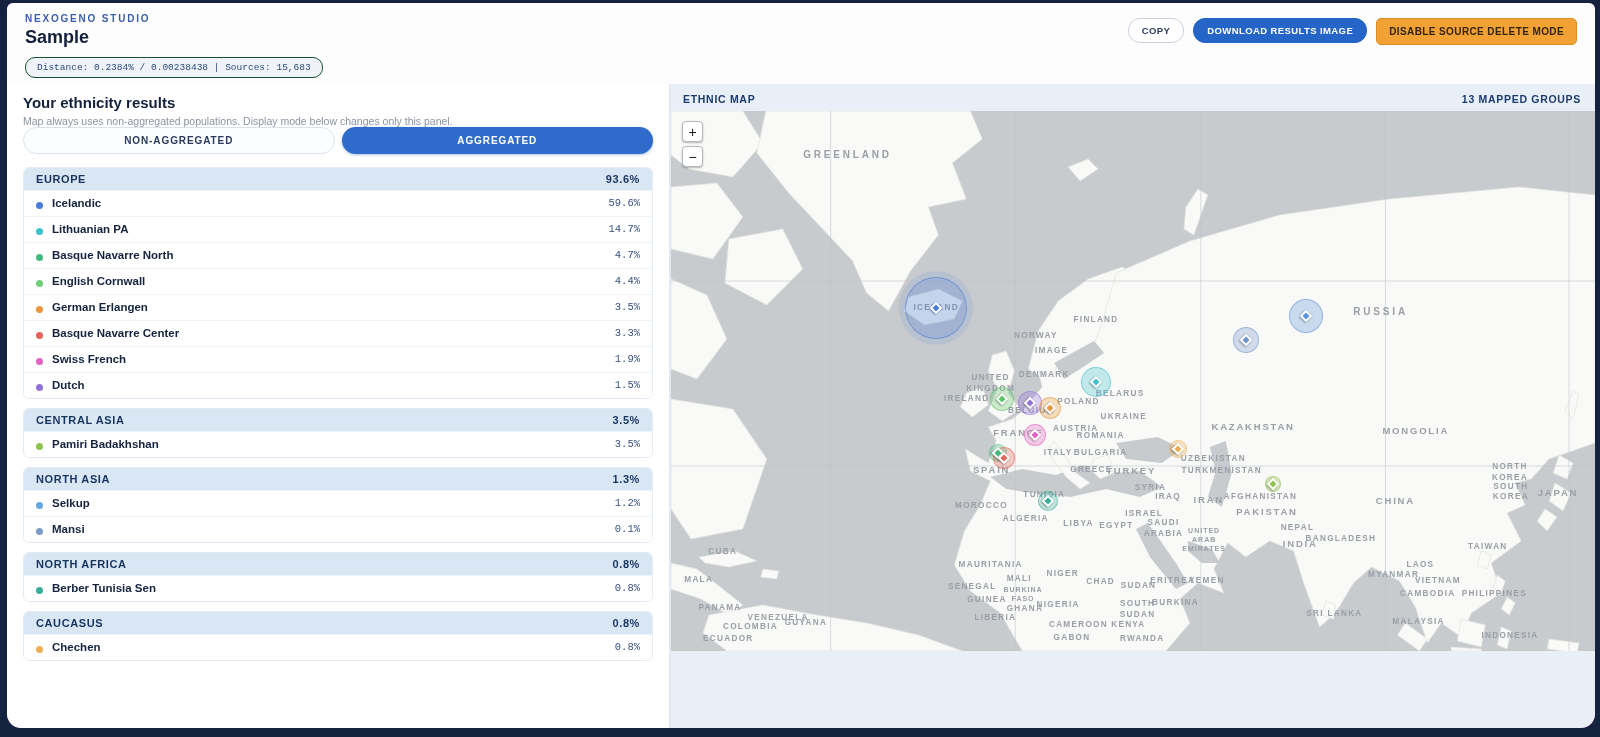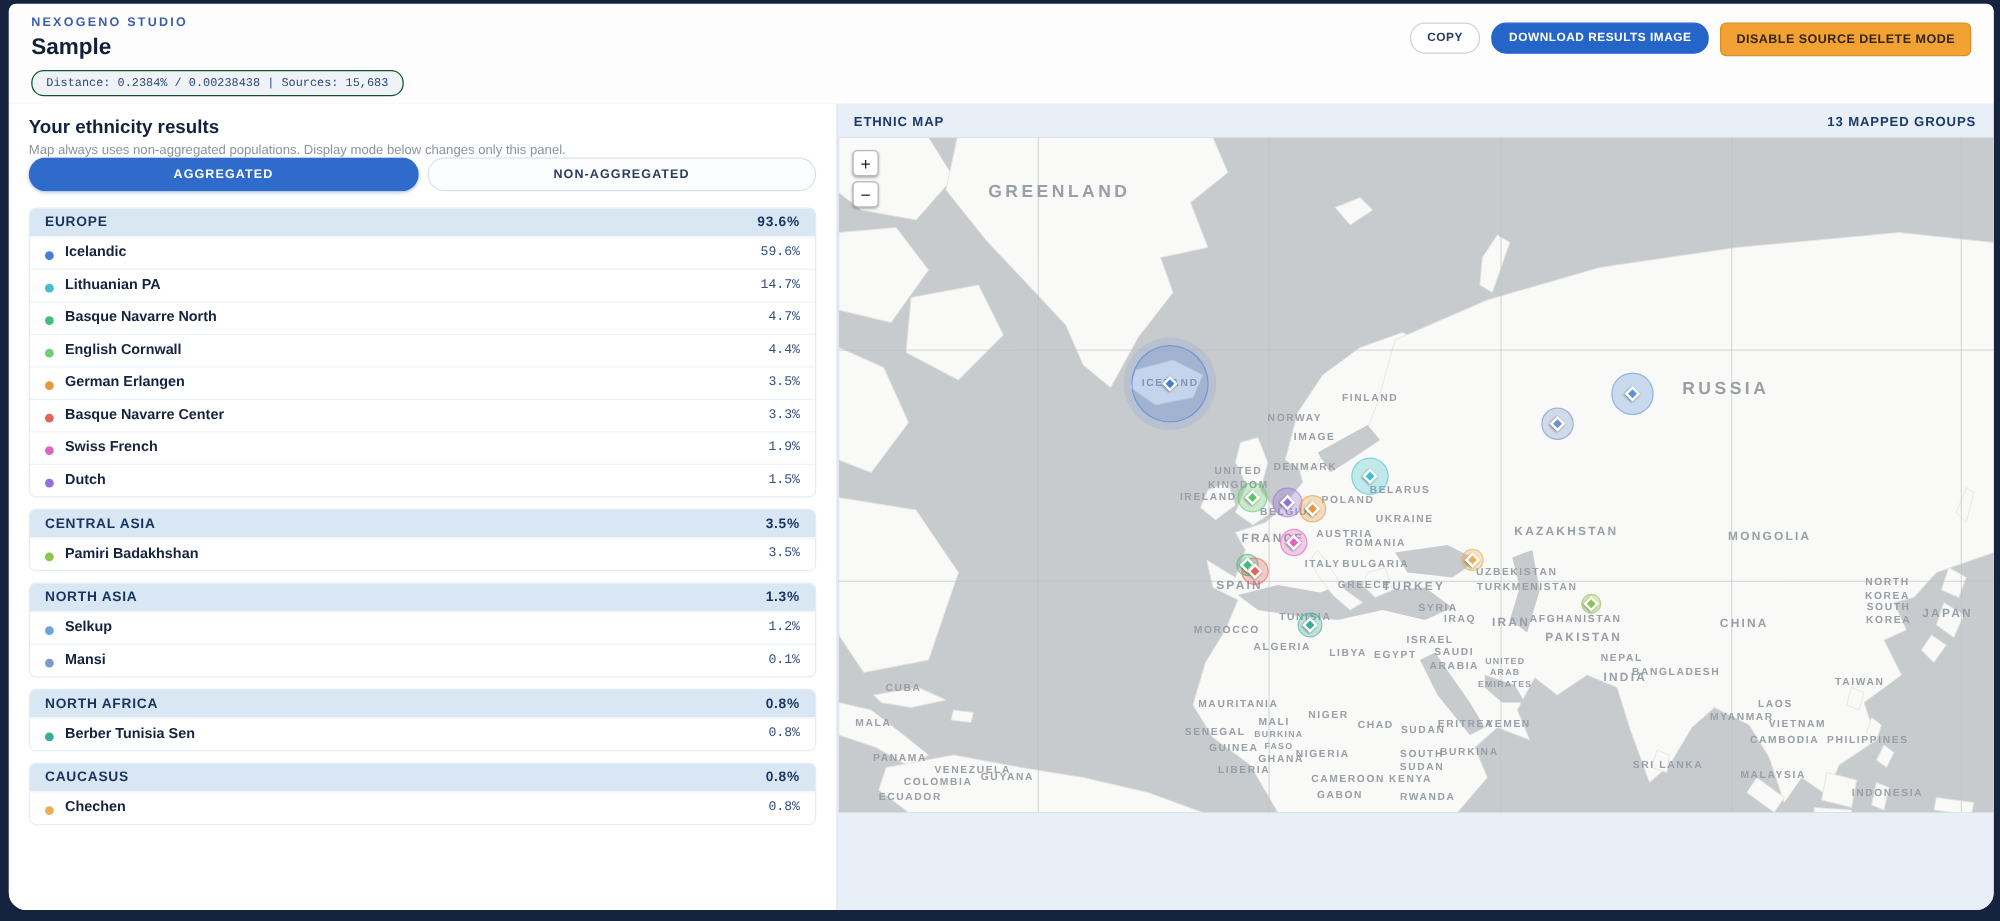--- a/index.html
+++ b/index.html
@@ -1,18 +1,18 @@
 <!DOCTYPE html>
 <html><head>
 <meta charset="utf-8">
 <style>
   * { margin:0; padding:0; box-sizing:border-box; }
   html,body { width:1600px; height:737px; overflow:hidden; font-family:"Liberation Sans",sans-serif; }
   .frame { width:100%; height:100%; background:#16233f; padding:3px 5px 9px 7px; }
-  .page { width:100%; height:100%; background:#e5e5e5; border-radius:6px 6px 14px 14px; overflow:hidden; display:flex; flex-direction:column; }
+  .page { width:100%; height:100%; background:#a21caf; border-radius:6px 6px 14px 14px; overflow:hidden; display:flex; flex-direction:column; }
 
   
   header { display:flex; justify-content:space-between; align-items:flex-start; padding:10px 18px 6px 18px; background:#fdfdfe; }
   .brand { font-size:10px; font-weight:bold; letter-spacing:1.8px; color:#3b5ea9; }
   h1 { font-size:18px; color:#121f38; margin:3px 0 8px 0; }
   .stats-badge { display:inline-block; font-family:"Liberation Mono",monospace; font-size:9.5px; color:#2c4a78; background:#eff3f8; border:1px solid #14532d; border-radius:10px; padding:4px 11px; }
   .header-actions { display:flex; gap:9px; align-items:flex-start; padding-top:5px; }
   .btn { font-family:"Liberation Sans",sans-serif; font-weight:bold; font-size:9.5px; letter-spacing:.4px; border-radius:12px; padding:6px 13px; border:1px solid transparent; cursor:pointer; white-space:nowrap; }
   .btn-copy { background:#ffffff; border-color:#c9d2de; color:#2b3c5e; }
   .btn-primary { background:#2565c7; border-color:#2565c7; color:#ffffff; }
@@ -47,21 +47,21 @@
   .sea { fill:#c8cbce; stroke:none; }
   .grat { stroke:#bdc2c6; stroke-width:1; opacity:.55; }
 
   .zoom-ctrl { position:absolute; top:10px; left:11px; display:flex; flex-direction:column; gap:4px; z-index:6; }
   .zoom-btn { width:21px; height:21px; background:#fff; border:1px solid #b4bac2; border-radius:4px; font-size:14px; line-height:1; color:#1a1a1a; display:flex; align-items:center; justify-content:center; cursor:pointer; box-shadow:0 1px 2px rgba(0,0,0,.28); font-family:"Liberation Sans",sans-serif; }
 
   .map-label { position:absolute; transform:translate(-50%,-50%); color:#989fa7; font-weight:bold; letter-spacing:1.3px; text-align:center; white-space:pre-line; line-height:1.3; z-index:2; pointer-events:none; }
   .map-label.xs { font-size:7px;  letter-spacing:1px; }
   .map-label.sm { font-size:8.2px; }
   .map-label.md { font-size:9.5px; letter-spacing:1.8px; }
-  .map-label.lg { font-size:14px; letter-spacing:2.8px; }
+  .map-label.lg { font-size:10px; letter-spacing:2.8px; }
 
   .halo { position:absolute; transform:translate(-50%,-50%); border-radius:50%; z-index:3; pointer-events:none; }
   .marker { position:absolute; width:9px; height:9px; transform:translate(-50%,-50%) rotate(45deg); border:2px solid #ffffff; box-shadow:0 1px 2px rgba(0,0,0,.4); z-index:4; cursor:pointer; }
 </style>
 </head>
 <body>
 
 <div class="frame">
   <div class="page">
 
@@ -77,22 +77,22 @@
         <button class="btn btn-warning">DISABLE SOURCE DELETE MODE</button>
       </div>
     </header>
 
     <div class="body">
 
       <aside class="results">
         <h2>Your ethnicity results</h2>
         <div class="sub">Map always uses non-aggregated populations. Display mode below changes only this panel.</div>
         <div class="modes">
+          <button class="mode inactive">NON-AGGREGATED</button>
           <button class="mode active">AGGREGATED</button>
-          <button class="mode inactive">NON-AGGREGATED</button>
         </div>
         <div id="groups">
             <div class="group">
               <div class="group-header">
                 <span>EUROPE</span>
                 <span class="hdr-pct">93.6%</span>
               </div>
               <div class="row">
                 <div class="row-left">
                   <span class="dot" style="background: rgb(74, 125, 214);"></span>

